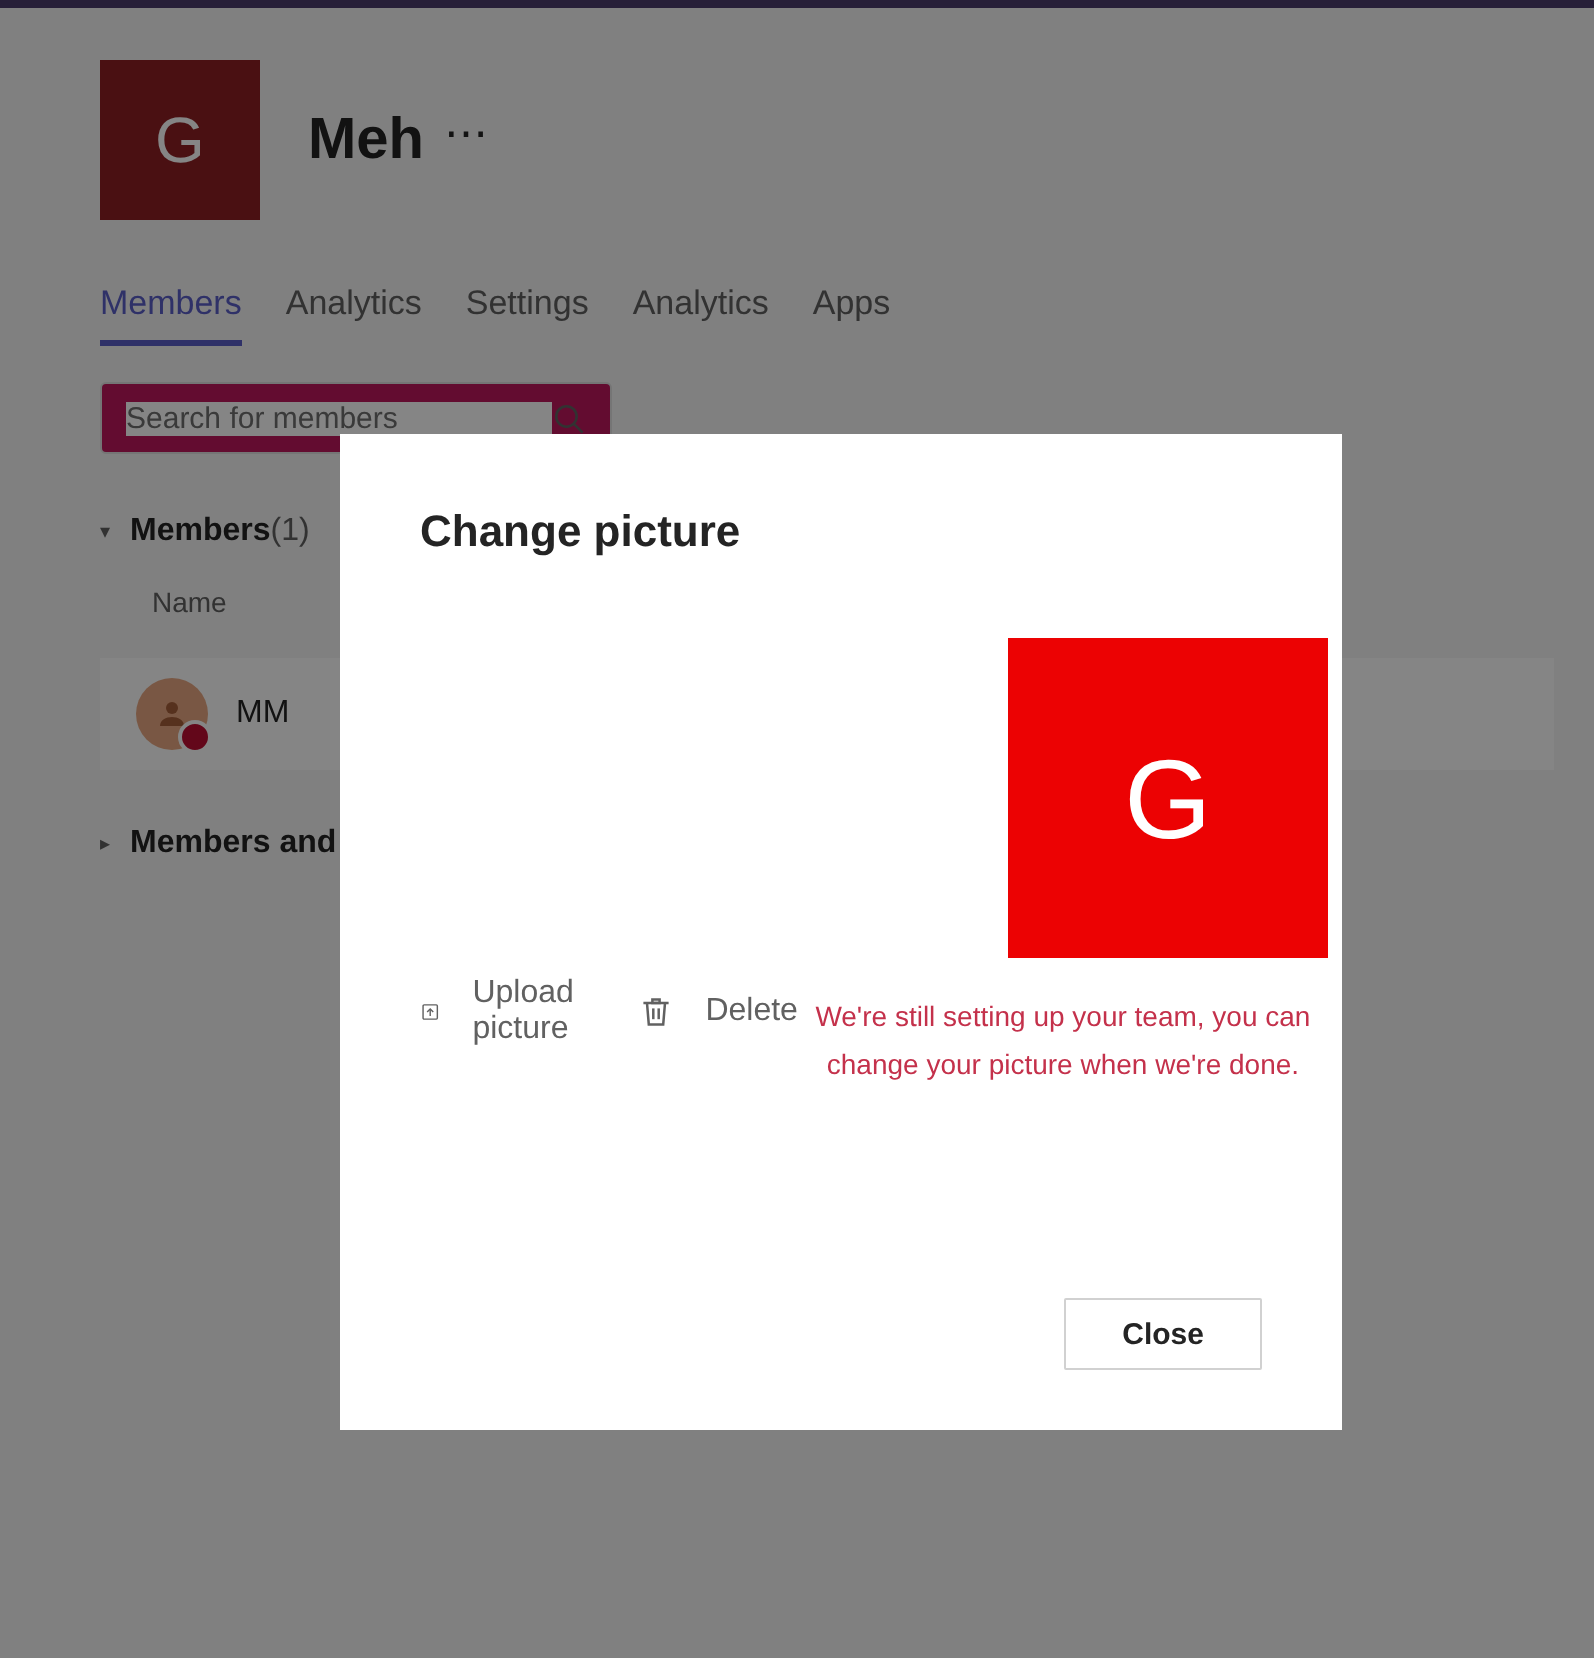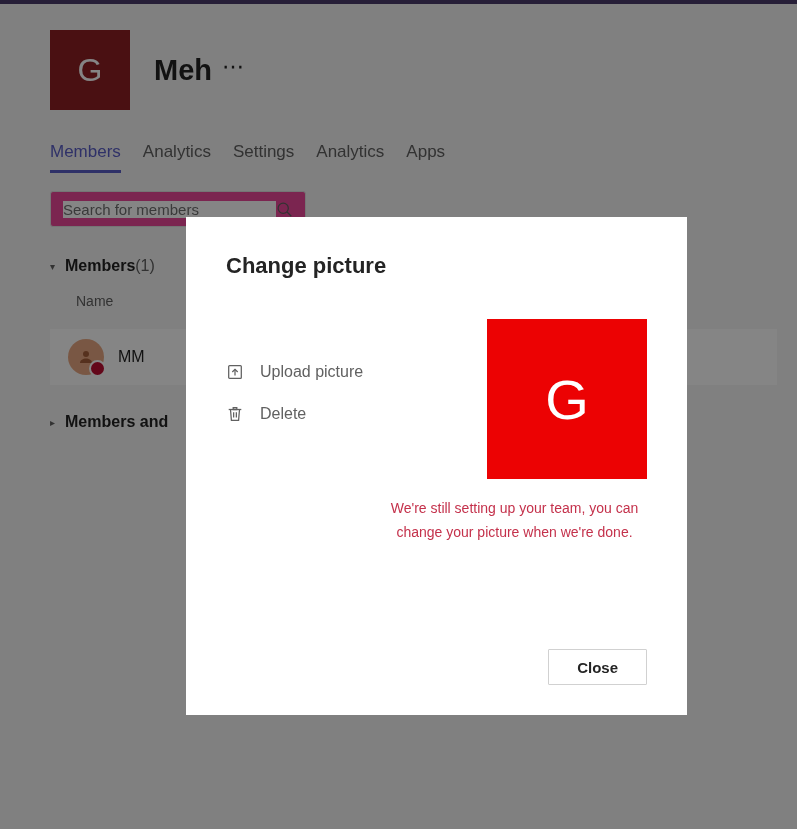--- a/index.html
+++ b/index.html
@@ -71,21 +71,21 @@
       cursor: pointer;
     }
     .tab.active {
       color: #5b5fc7;
       border-bottom: 3px solid #5b5fc7;
       font-weight: 400;
     }
     .search-box {
       width: 256px;
       height: 36px;
-      background: #ec4899;
+      background: #be185d;
       border: 1px solid #e1e1e1;
       border-radius: 3px;
       display: flex;
       align-items: center;
       padding: 0 12px;
       margin-bottom: 30px;
     }
     .search-input {
       flex: 1;
       border: none;
@@ -164,42 +164,42 @@
 
     
     .overlay {
       position: absolute;
       inset: 0;
       background: rgba(0,0,0,0.48);
     }
     .modal {
       position: absolute;
       top: 217px;
-      left: 186px;
+      left: 170px;
       width: 501px;
       height: 498px;
       background: #fff;
       padding: 36px 40px 30px 40px;
       display: flex;
       flex-direction: column;
     }
     .modal-title {
       font-size: 22px;
       font-weight: 700;
       color: #242424;
       margin-bottom: 40px;
     }
     .modal-body {
       display: flex;
       flex: 1;
     }
     .modal-actions {
       width: 190px;
       display: flex;
-      flex-direction: column;
+      flex-direction: row;
       gap: 24px;
       padding-top: 44px;
     }
     .modal-action {
       display: flex;
       align-items: center;
       gap: 16px;
       color: #616161;
       font-size: 16px;
       cursor: pointer;

